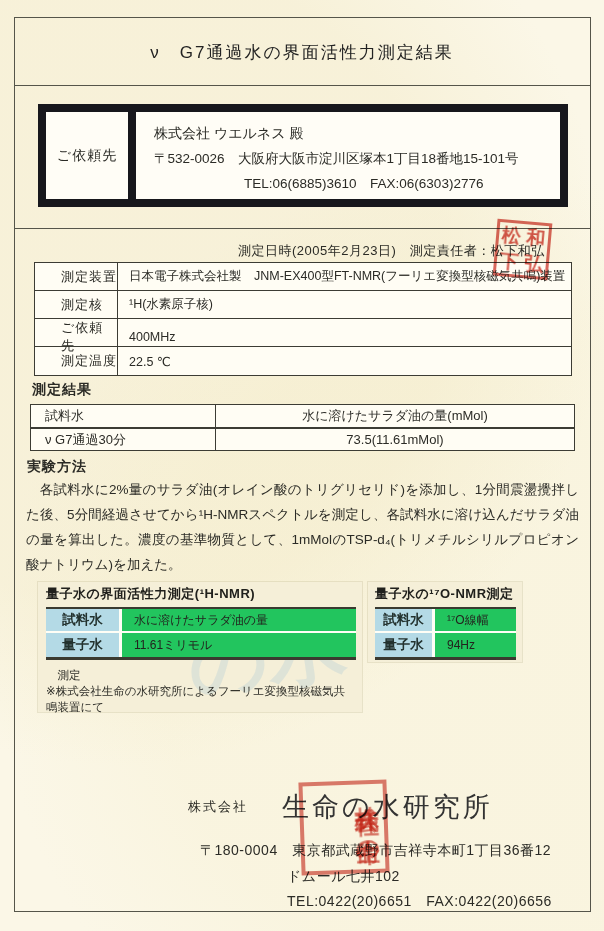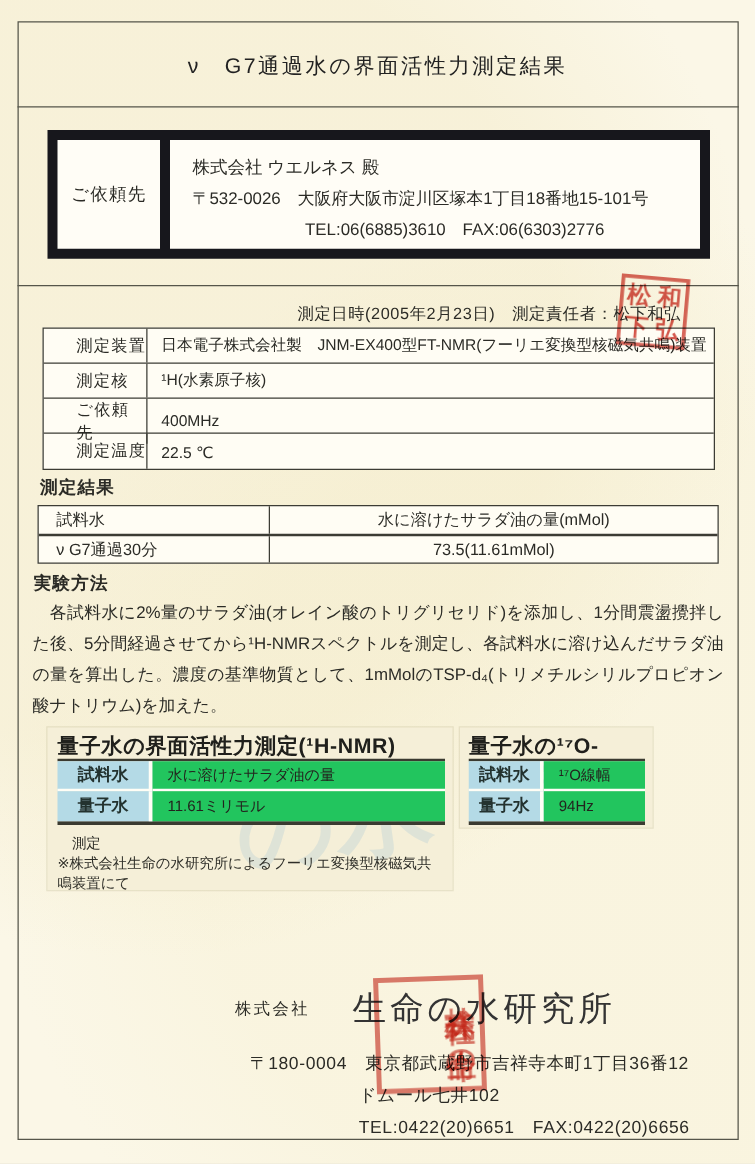--- a/index.html
+++ b/index.html
@@ -60,21 +60,21 @@
   .result-row .c1 { border-right:1px solid #3c3c34; display:flex; align-items:center; padding-left:14px; font-size:13px; }
   .result-row .c2 { display:flex; align-items:center; justify-content:center; font-size:13px; }
 
   .method-text { position:absolute; left:26px; top:477px; width:553px; font-size:13.5px;
     line-height:25px; text-align:justify; }
 
   
   .card { position:absolute; background:#f5efd8; box-shadow:0 0 0 1px rgba(180,170,130,.25); }
   .card-h { left:38px; top:582px; width:324px; height:130px; padding:3px 6px 0 8px; }
   .card-o { left:368px; top:582px; width:154px; height:80px; padding:3px 6px 0 7px; }
-  .card-title { font-size:17px; font-weight:bold; letter-spacing:.5px; height:22px; color:#20201c; }
+  .card-title { font-size:13px; font-weight:bold; letter-spacing:.5px; height:22px; color:#20201c; }
   .card-table { display:grid; grid-template-columns:76px 1fr; border-top:2px solid #3a3a30; border-bottom:3px solid #3a3a30; position:relative; z-index:2; }
   .card-o .card-table { grid-template-columns:60px 1fr; }
   .card-table .lbl { background:#b4dae6; height:24px; display:flex; align-items:center; justify-content:center;
     font-size:13.5px; font-weight:bold; border-bottom:2px solid #fffef6; border-right:3px solid #fffef6; color:#23322f; }
   .card-table .val { background:#22c55e; display:flex; align-items:center; padding-left:12px;
     font-size:12px; border-bottom:2px solid #fffef6; color:#23231e; }
   .card-table .last { border-bottom:none; }
   .card-notes { margin-top:7px; font-size:11.5px; line-height:16px; color:#2e2e28; position:relative; z-index:2; }
   .watermark { position:absolute; left:150px; top:22px; font-size:78px; color:rgba(105,170,210,.16);
     transform:rotate(-8deg); z-index:1; font-weight:bold; pointer-events:none; }

